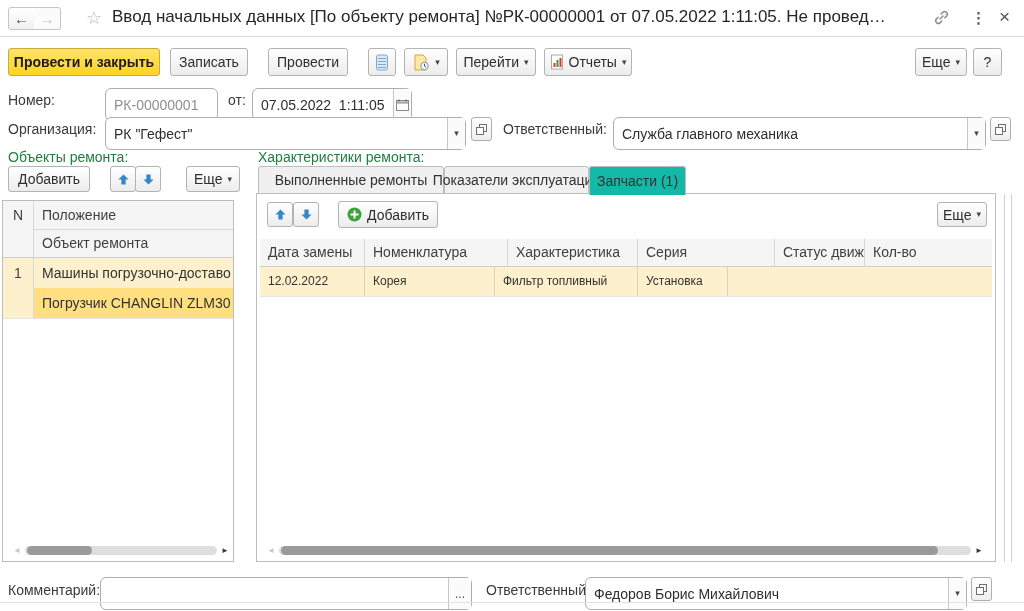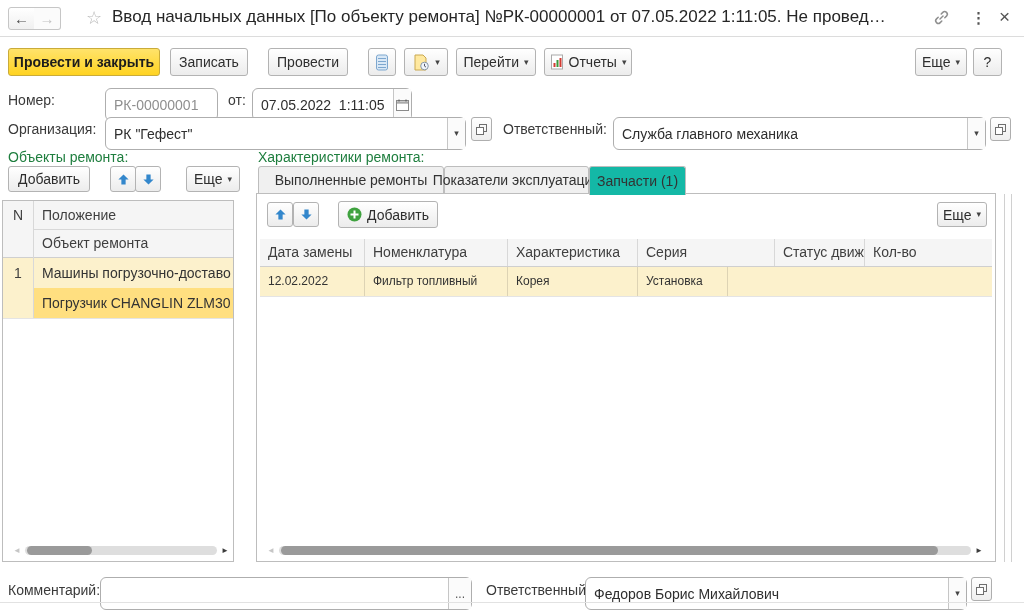--- a/index.html
+++ b/index.html
@@ -315,22 +315,22 @@
     <div id="rt-head">
       <div class="rt-hcell w1">Дата замены</div>
       <div class="rt-hcell w2">Номенклатура</div>
       <div class="rt-hcell w3">Характеристика</div>
       <div class="rt-hcell w4">Серия</div>
       <div class="rt-hcell w5">Статус движ…</div>
       <div class="rt-hcell w6">Кол-во</div>
     </div>
     <div id="rt-row">
       <div class="rt-cell w1">12.02.2022</div>
+      <div class="rt-cell w3">Корея</div>
       <div class="rt-cell w2">Фильтр топливный</div>
-      <div class="rt-cell w3">Корея</div>
       <div class="rt-cell w5">Установка</div>
       <div class="rt-cell w6"></div>
     </div>
 
     <div class="hscroll" id="rt-scroll">
       <span class="sarr dim">◄</span>
       <div class="strack">
           <div class="sthumb"></div>
         </div>
       <span class="sarr dark">►</span>

